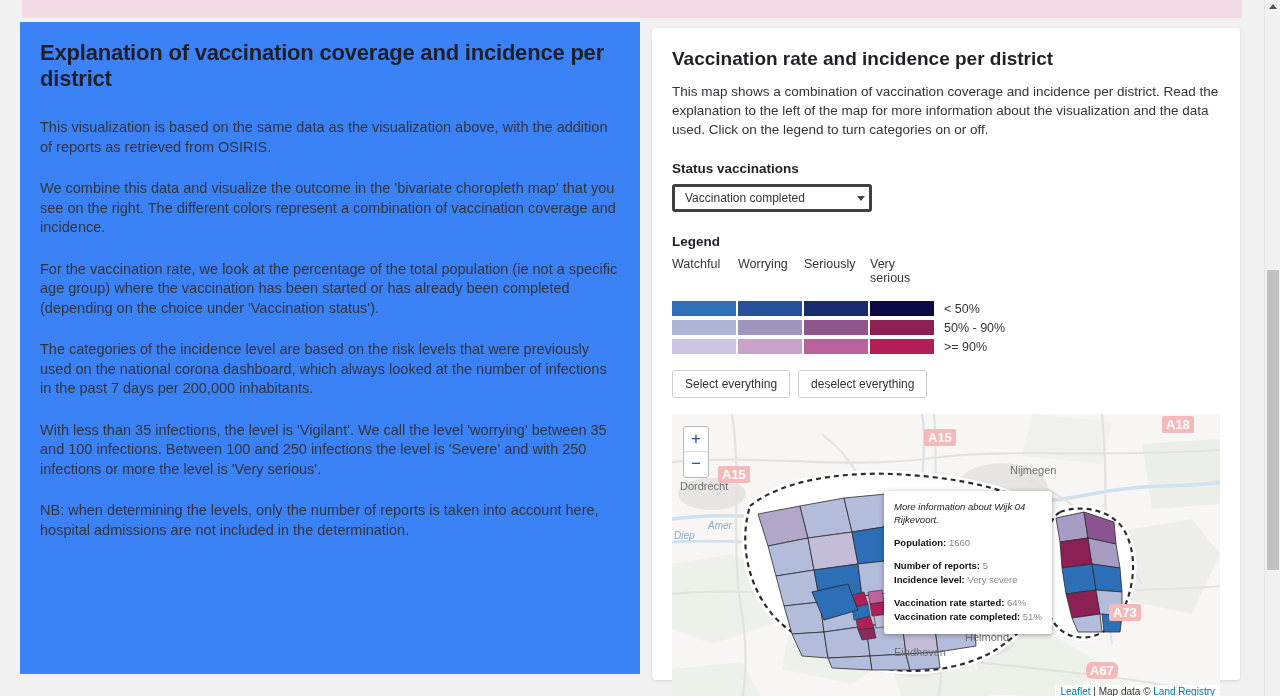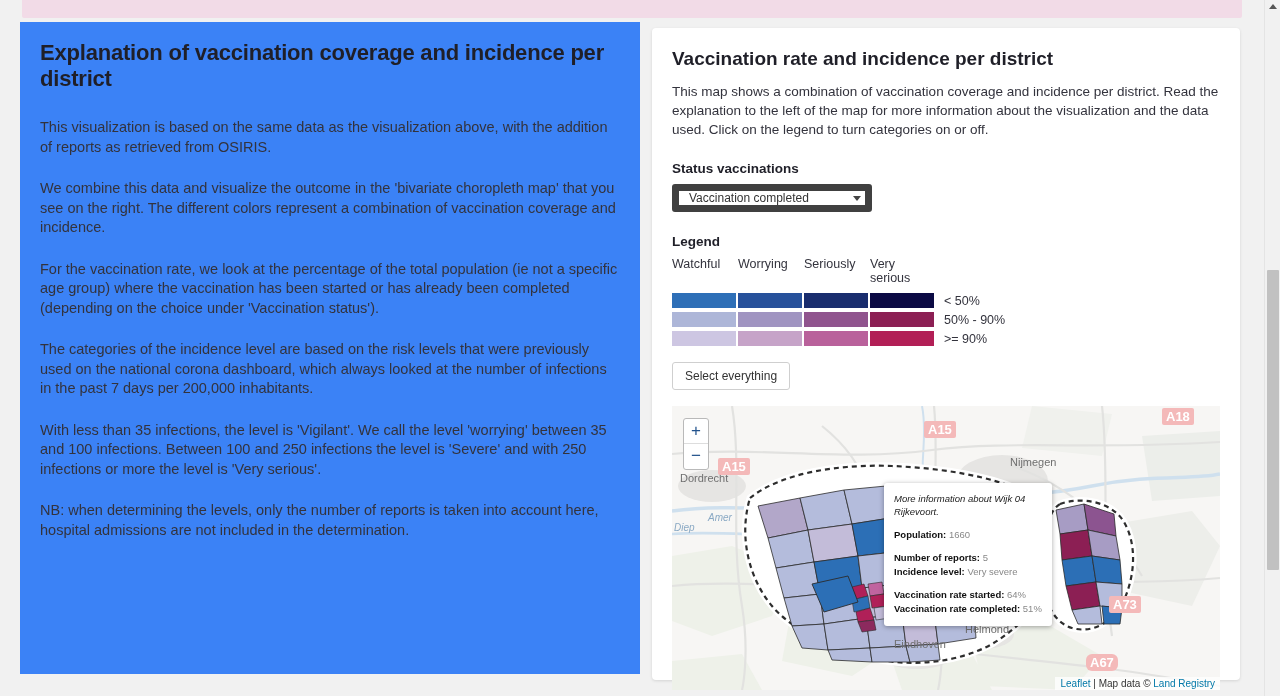--- a/index.html
+++ b/index.html
@@ -67,39 +67,39 @@
     margin: 0 0 22px 0;
     font-size: 13.5px; line-height: 19px; color: #33333d;
   }
 
   .field-label {
     font-size: 13.5px; font-weight: bold; color: #1f1f28;
     margin-bottom: 8px;
   }
   .select-box {
     width: 200px; height: 28px;
-    border: 7px solid #404040; border-radius: 3px;
+    border: 3px solid #404040; border-radius: 3px;
     background: #fff;
     display: flex; align-items: center; justify-content: space-between;
     padding: 0 4px 0 10px;
     font-size: 12px; color: #333;
     cursor: pointer;
     margin-bottom: 22px;
   }
   .caret {
     width: 0; height: 0;
     border-left: 4px solid transparent; border-right: 4px solid transparent;
     border-top: 5px solid #444;
   }
 
   .legend-title {
     font-size: 13.5px; font-weight: bold; color: #1f1f28; margin-bottom: 8px;
   }
   .legend-head {
-    display: flex; margin-bottom: 8px;
+    display: flex; margin-bottom: 16px;
   }
   .legend-head span {
     width: 66px; font-size: 12.5px; color: #33333d;
   }
   .legend-rows { }
   .legend-row {
     display: flex; align-items: center; height: 15px; margin-bottom: 4px;
   }
   .swatch { width: 64px; height: 15px; margin-right: 2px; cursor: pointer; }
   .legend-row .row-label {
@@ -222,20 +222,21 @@
         <div class="swatch" style="background: rgb(205, 198, 226);"></div>
         <div class="swatch" style="background: rgb(198, 163, 200);"></div>
         <div class="swatch" style="background: rgb(185, 97, 155);"></div>
         <div class="swatch" style="background: rgb(178, 31, 86);"></div>
         <div class="row-label">&gt;= 90%</div>
       </div>
     </div>
 
     <div class="legend-buttons">
       <button class="btn">Select everything</button>
+      <button class="btn">deselect everything</button>
     </div>
 
     <div class="map">
 
       <svg class="map-bg" viewBox="0 0 548 284" preserveAspectRatio="none">
         <rect x="0" y="0" width="548" height="284" fill="#f7f6f4"></rect>
 
         <path d="M0 150 L60 140 L120 165 L100 210 L40 230 L0 215 Z" fill="#eef1e9"></path>
         <path d="M120 200 L200 190 L240 230 L180 270 L110 255 Z" fill="#eef1e9"></path>
         <path d="M300 230 L370 215 L430 250 L400 284 L310 280 Z" fill="#eef1e9"></path>

